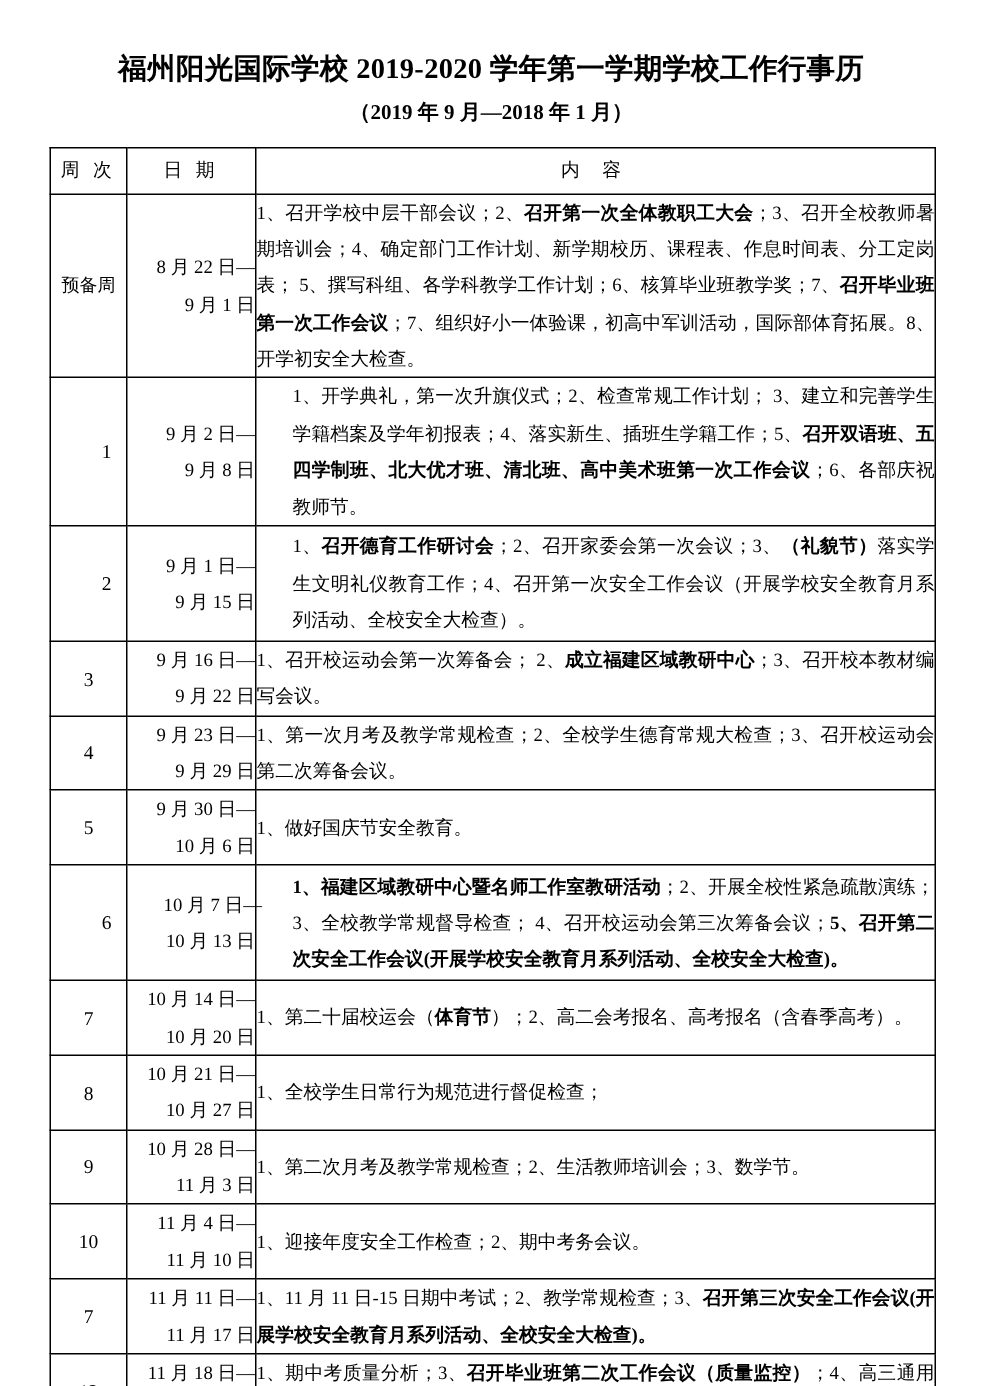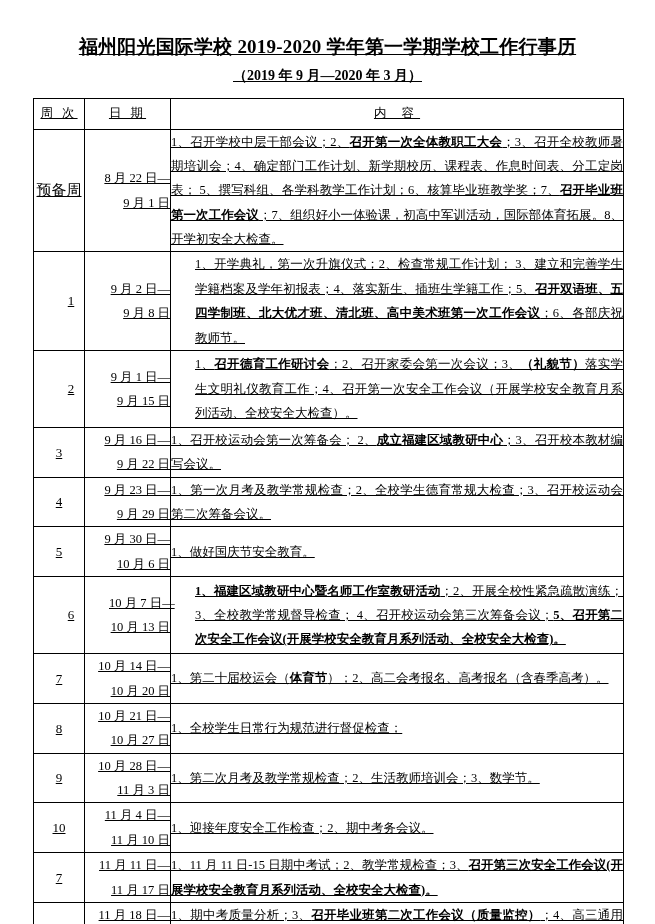--- a/index.html
+++ b/index.html
@@ -12,21 +12,20 @@
     height: 924px;
     overflow: hidden;
     font-family: "Liberation Serif", "DejaVu Serif", serif;
     color: #000000;
   }
   .page {
     position: relative;
     width: 655px;
     height: 924px;
     box-sizing: border-box;
-    text-decoration: underline;
   }
 
   
   .title-block {
     padding-top: 36px;
     text-align: center;
   }
   .doc-title {
     font-size: 19px;
     font-weight: bold;
@@ -75,21 +74,21 @@
 
   td.week {
     text-align: center;
     font-size: 12.5px;
     line-height: 1.35;
   }
   td.week.num {
     font-size: 13px;
   }
   td.week.small {
-    font-size: 15px;
+    font-size: 12px;
   }
   td.date {
     text-align: right;
     font-size: 12.5px;
     line-height: 1.95;
     padding: 4px 2px;
     white-space: nowrap;
   }
   td.content {
     font-size: 12.5px;
@@ -106,21 +105,21 @@
   tr.r-med td    { height: 76px; padding-left: 24px; }
   tr.r-short td  { height: 48px; }
 </style>
 </head>
 <body>
 
 <div class="page">
 
   <div class="title-block">
     <div class="doc-title">福州阳光国际学校 2019-2020 学年第一学期学校工作行事历</div>
-    <div class="doc-subtitle">（2019 年 9 月—2020 年 3 月）</div>
+    <div class="doc-subtitle">（2019 年 9 月—2018 年 1 月）</div>
   </div>
 
   <div class="table-wrap">
     <table class="cal">
       <colgroup>
         <col class="c-week">
         <col class="c-date">
         <col class="c-body">
       </colgroup>
       <thead>

